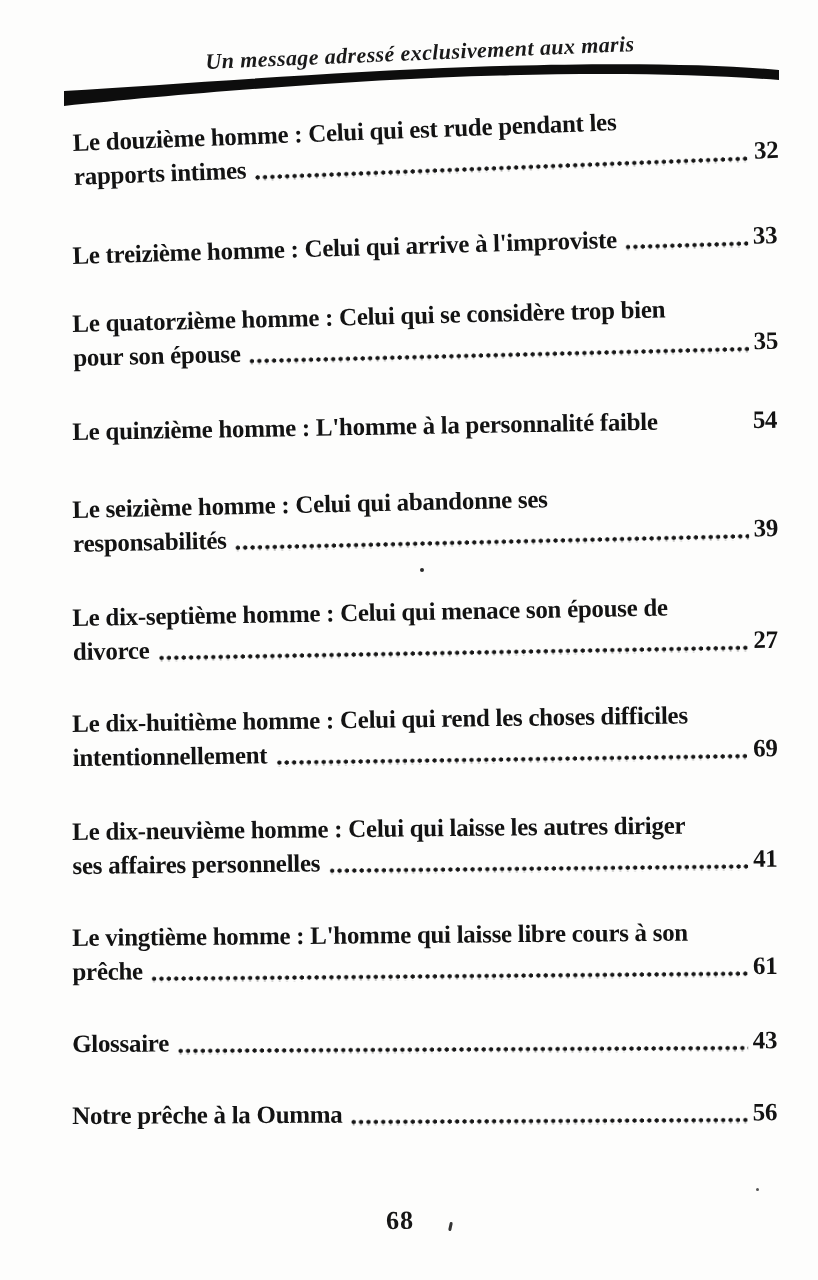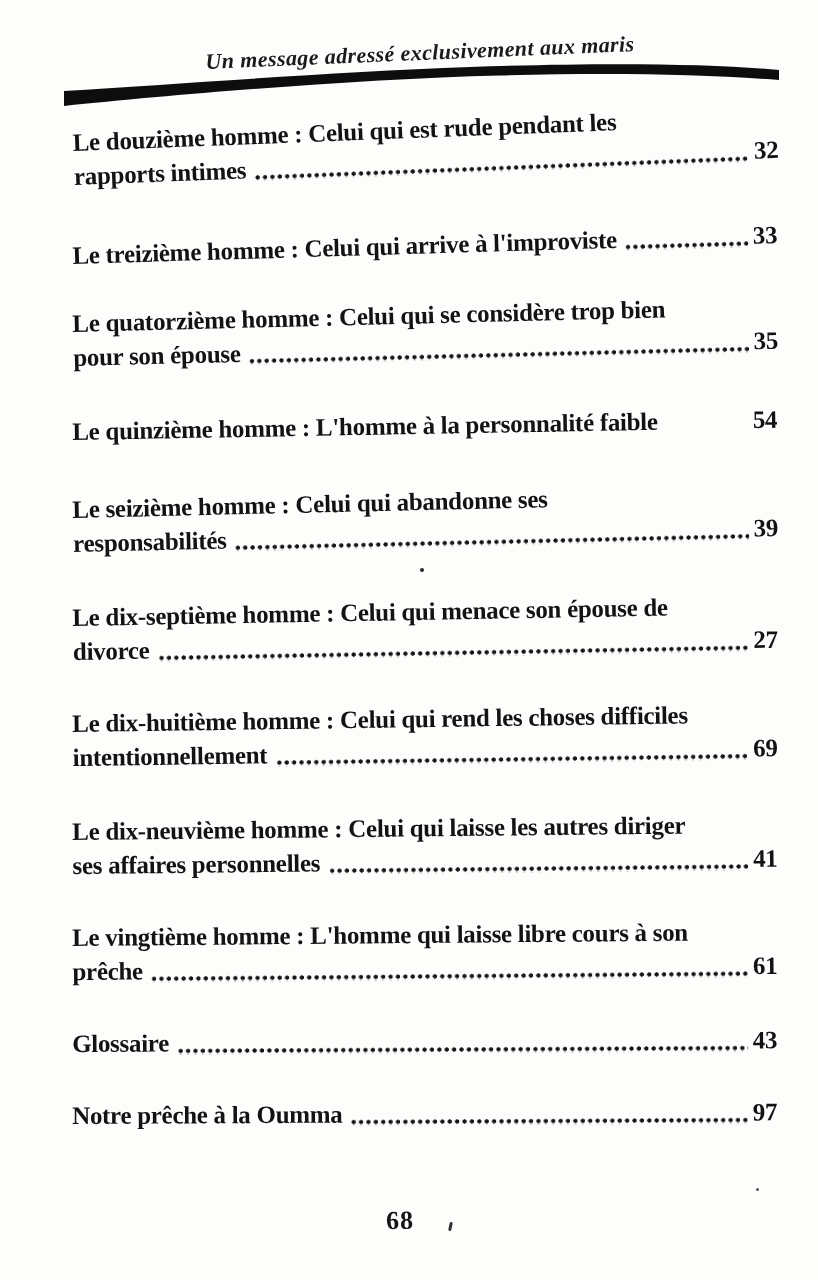--- a/index.html
+++ b/index.html
@@ -176,21 +176,21 @@
       <span class="dots"></span>
       <span class="pg">43</span>
     </div>
   </div>
 
   <div class="entry" style="top: 1099px; transform: rotate(-0.3deg);">
 
     <div class="row">
       <span class="t2">Notre prêche à la Oumma</span>
       <span class="dots"></span>
-      <span class="pg">97</span>
+      <span class="pg">56</span>
     </div>
   </div>
 </div>
 
   <div class="folio">68</div>
 
   <div class="speck a"></div>
   <div class="speck b"></div>
   <div class="speck c"></div>
 </div>

